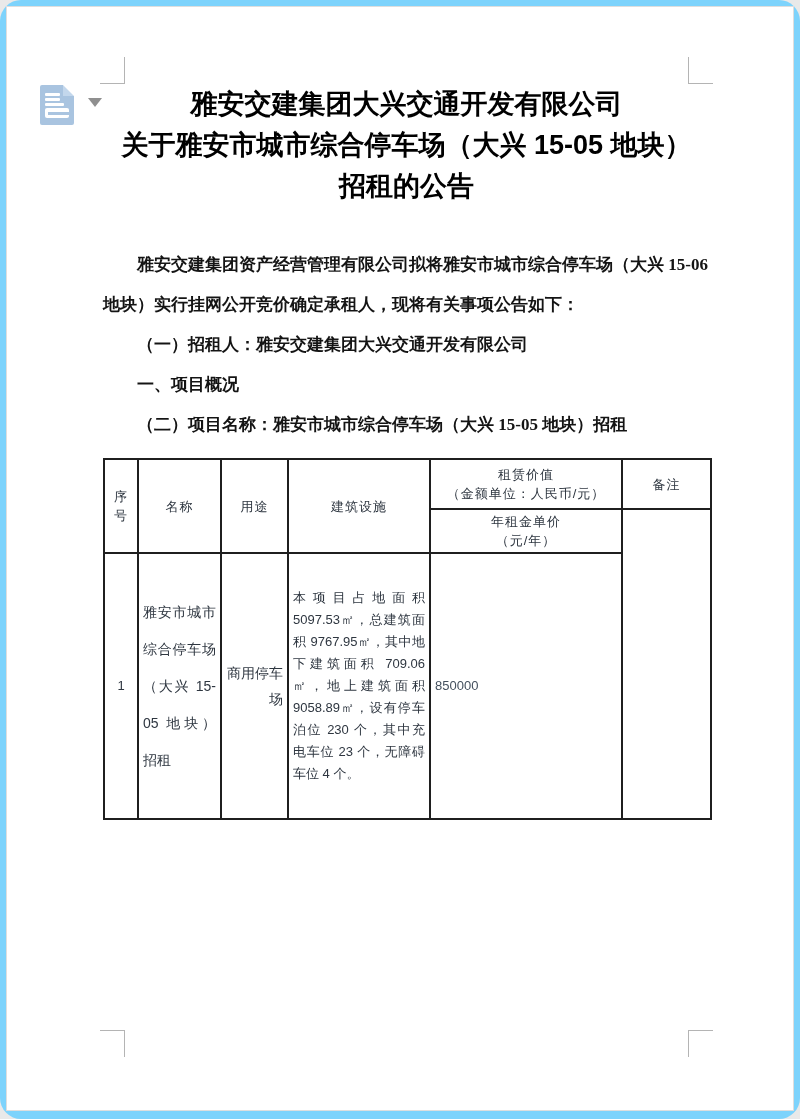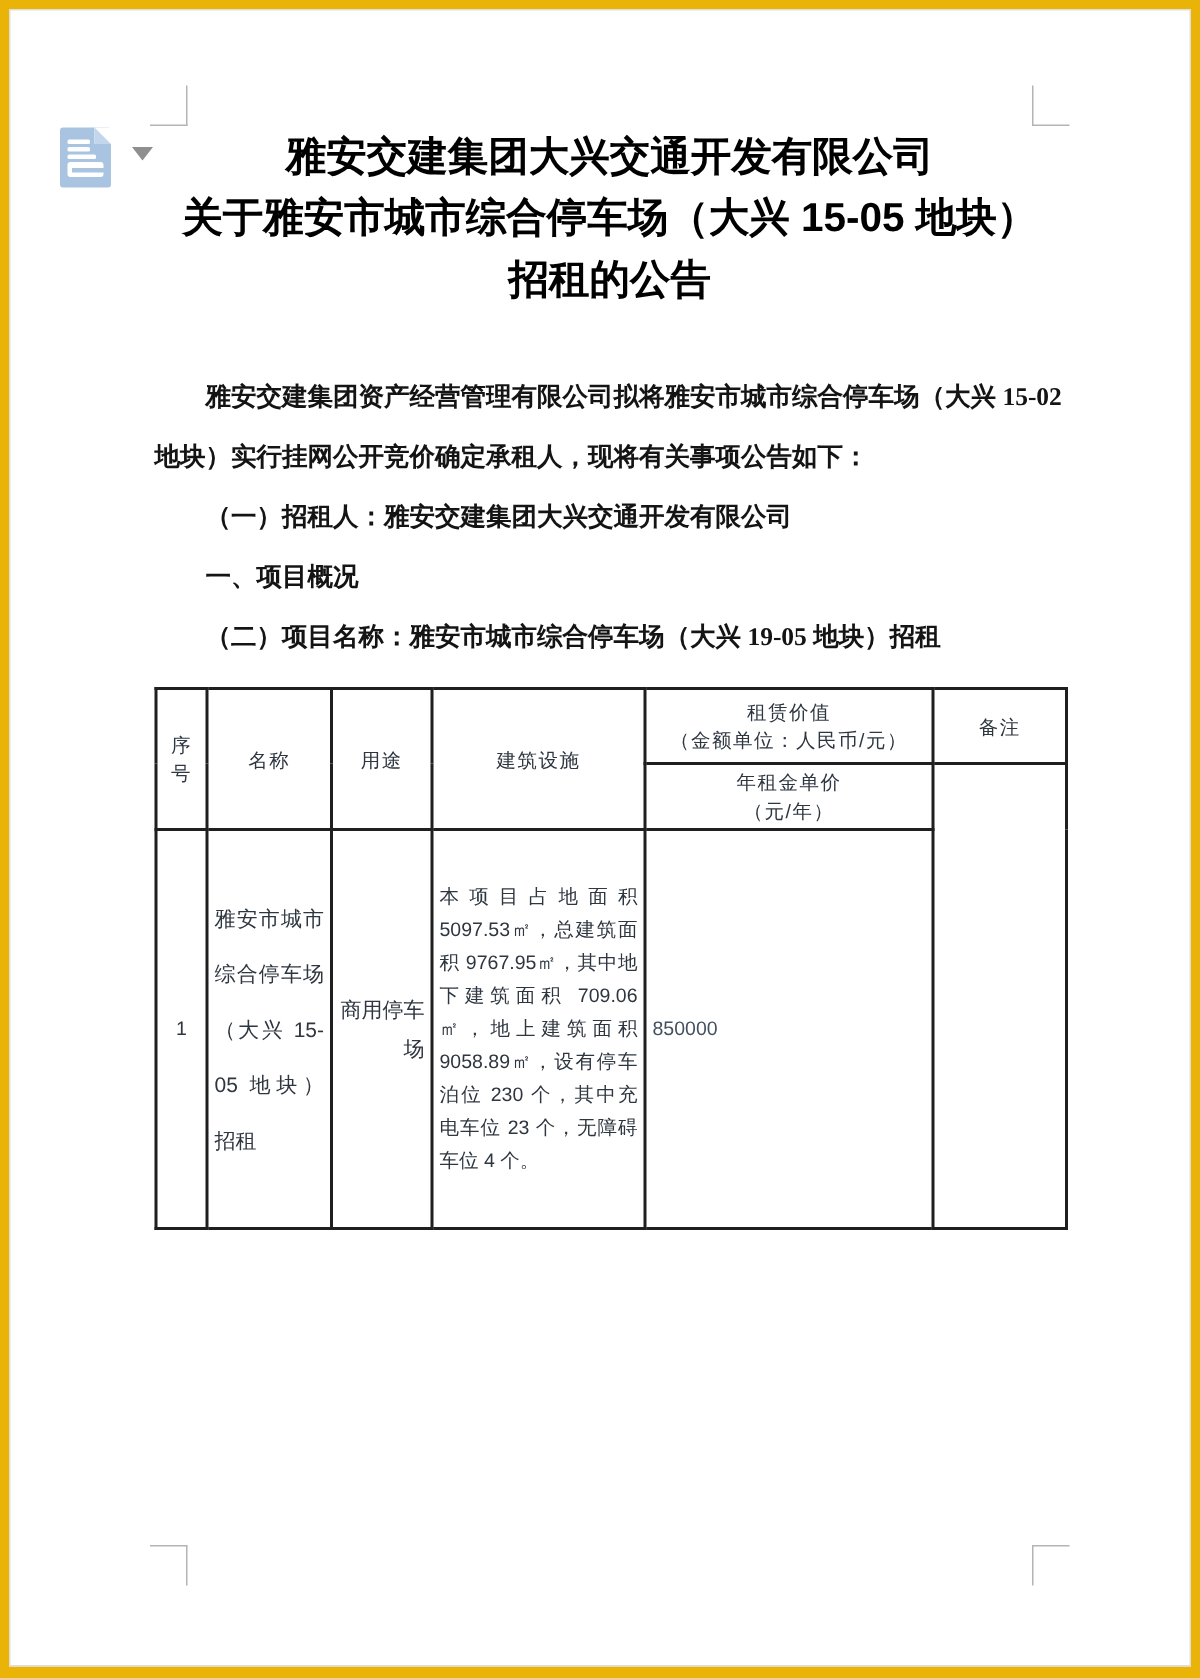--- a/index.html
+++ b/index.html
@@ -1,17 +1,17 @@
 <!DOCTYPE html>
 <html><head>
 <meta charset="utf-8">
 <style>
   html,body{margin:0;padding:0;}
   body{background:#e9e9e9;font-family:"Liberation Serif","DejaVu Serif",serif;}
-  .screen{position:relative;width:800px;height:1119px;background:#eab308;overflow:hidden;}
+  .screen{position:relative;width:800px;height:1119px;background:#7dd3fc;overflow:hidden;border-radius:21px;}
   .page{position:absolute;left:6px;top:6px;width:788px;height:1105px;background:#ffffff;border:1px solid #dedede;box-sizing:border-box;}
   
   .crop{position:absolute;background:#b4b4b4;}
   .crop.v{width:1px;height:27px;}
   .crop.h{height:1px;width:25px;}
   
   .doc-icon{position:absolute;left:40px;top:85px;width:34px;height:40px;background:#a9c4e0;border-radius:2px;}
   .doc-icon .fold{position:absolute;right:0;top:0;width:0;height:0;border-top:11px solid #ffffff;border-left:11px solid #c3d7ec;transform:translateY(0);}
   .doc-icon .bar{position:absolute;left:5px;height:3px;background:#ffffff;border-radius:1px;}
   .doc-icon .box{position:absolute;left:5px;top:23px;width:24px;height:10px;background:#ffffff;border-radius:2px;}
@@ -73,24 +73,24 @@
   <div class="dd-arrow"></div>
 
   <div class="content">
     <h1 class="title">
       <span style="display:block">雅安交建集团大兴交通开发有限公司</span>
       <span style="display:block">关于雅安市城市综合停车场（大兴 15-05 地块）</span>
       <span style="display:block">招租的公告</span>
     </h1>
 
     <div class="body-text">
-      <p class="para first">雅安交建集团资产经营管理有限公司拟将雅安市城市综合停车场（大兴 15-02 地块）实行挂网公开竞价确定承租人，现将有关事项公告如下：</p>
+      <p class="para first">雅安交建集团资产经营管理有限公司拟将雅安市城市综合停车场（大兴 15-06 地块）实行挂网公开竞价确定承租人，现将有关事项公告如下：</p>
       <p class="para">（一）招租人：雅安交建集团大兴交通开发有限公司</p>
       <p class="para">一、项目概况</p>
-      <p class="para">（二）项目名称：雅安市城市综合停车场（大兴 19-05 地块）招租</p>
+      <p class="para">（二）项目名称：雅安市城市综合停车场（大兴 15-05 地块）招租</p>
 
       <table class="info">
         <colgroup>
           <col style="width:34px">
             <col style="width:83px">
             <col style="width:67px">
           <col style="width:142px">
             <col style="width:192px">
             <col style="width:89px">
         </colgroup>

